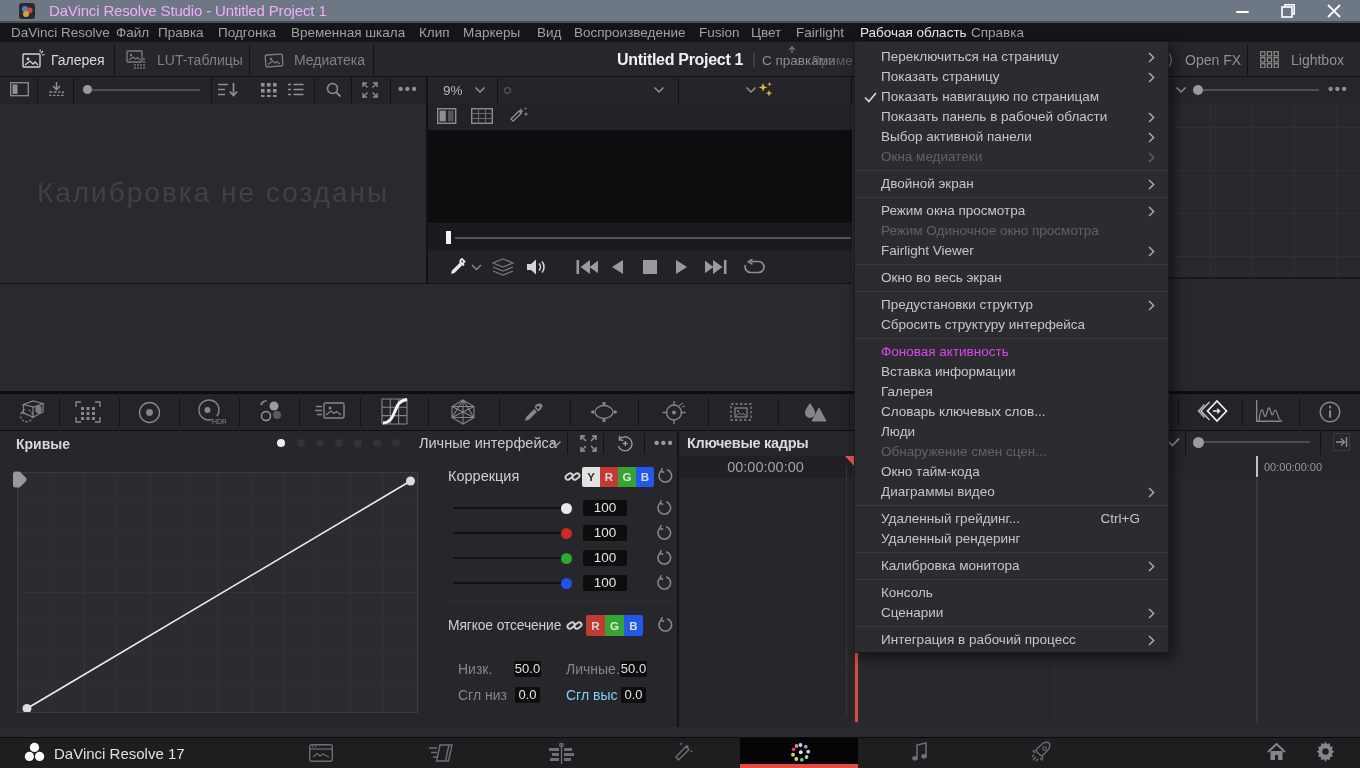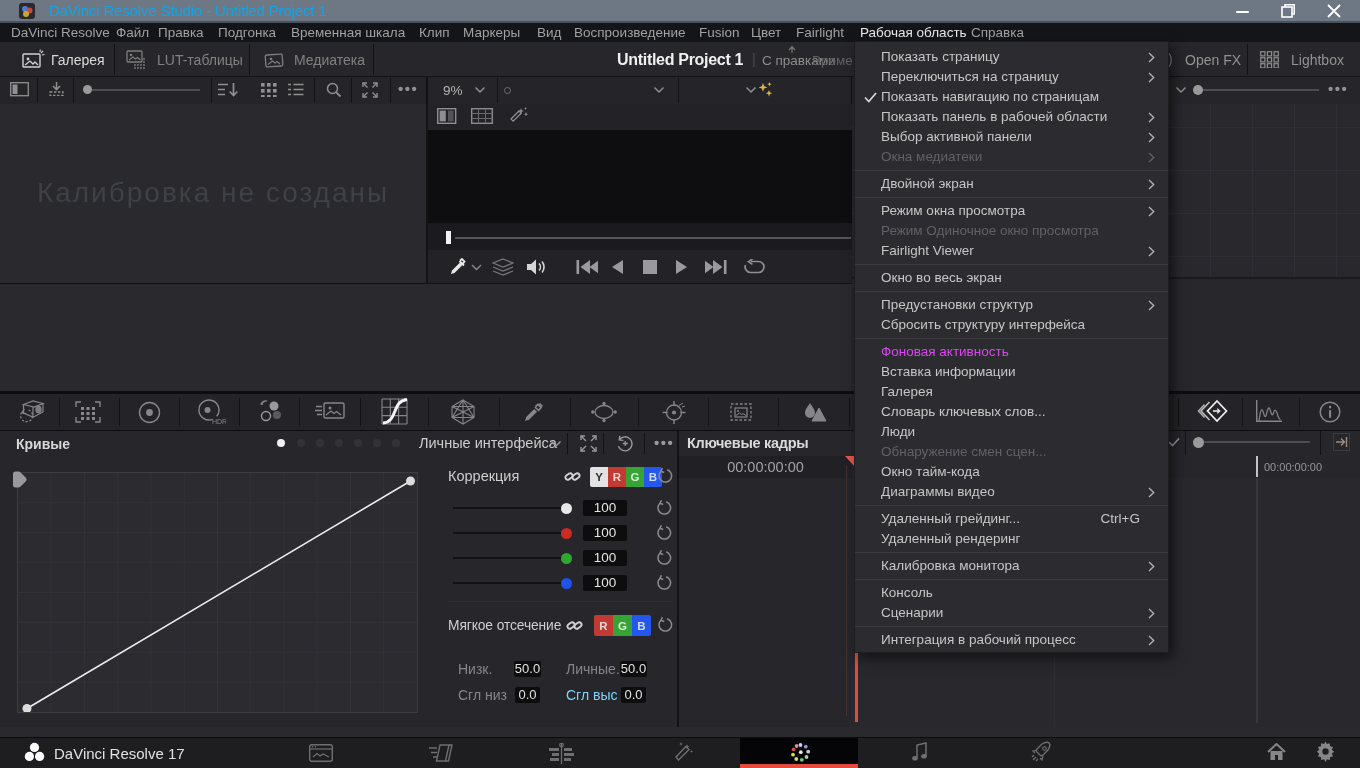--- a/index.html
+++ b/index.html
@@ -1,33 +1,33 @@
 <!DOCTYPE html>
 <html><head>
 <meta charset="utf-8">
 <style>
   * { margin:0; padding:0; box-sizing:border-box; }
   html,body { width:1360px; height:768px; background:#27272c; overflow:hidden;
     font-family:"Liberation Sans", sans-serif; }
   .abs { position:absolute; }
-  .row { display:flex; align-items:center;padding-left:8px; }
+  .row { display:flex; align-items:center; }
   .sep { position:absolute; width:1px; background:#121214; }
 </style>
 </head>
 <body>
 
 <div class="abs" style="left:0;top:0;width:1360px;height:21px;background:#6e7885;"></div>
 <div class="abs" style="left:0;top:21px;width:1360px;height:2px;background:#49525c;"></div>
 <svg class="abs" style="left:19px;top:3px" width="16" height="16" viewBox="0 0 16 16">
   <rect x="0" y="0" width="16" height="16" rx="3" fill="#2a2a2e"></rect>
   <circle cx="6" cy="6" r="3" fill="#4e7fd0"></circle>
   <circle cx="10.5" cy="7.5" r="3" fill="#c8493e"></circle>
   <circle cx="7" cy="11" r="3" fill="#d9b43c" opacity="0.9"></circle>
 </svg>
-<div class="abs" style="left:49px;top:2px;font-size:15px;letter-spacing:-0.15px;color:#0ea5e9;">DaVinci Resolve Studio - Untitled Project 1</div>
+<div class="abs" style="left:49px;top:2px;font-size:15px;letter-spacing:-0.15px;color:#f0abfc;">DaVinci Resolve Studio - Untitled Project 1</div>
 <svg class="abs" style="left:1236px;top:6px" width="14" height="12">
     <rect x="0" y="5" width="13" height="2" rx="1" fill="#fff"></rect>
   </svg>
 <svg class="abs" style="left:1281px;top:3px" width="15" height="15" viewBox="0 0 15 15">
   <rect x="1" y="4" width="10" height="10" fill="none" stroke="#fff" stroke-width="1.6"></rect>
   <path d="M4,4 V1.8 H13.2 V11 H11" fill="none" stroke="#fff" stroke-width="1.6"></path>
 </svg>
 <svg class="abs" style="left:1327px;top:4px" width="14" height="14">
     <path d="M1,1 L13,13 M13,1 L1,13" stroke="#fff" stroke-width="1.8"></path>
   </svg>
@@ -657,24 +657,24 @@
     <path d="M3.5,8 v9 h4.5 v-5 h3 v5 h4.5 v-9" fill="#85858a"></path>
   </svg>
 
   <svg class="abs" style="left:1315px;top:741px" width="21" height="21" viewBox="0 0 21 21">
     <path d="M10.5,0.5 l1.4,2.6 2.9,-0.8 0.3,3 2.9,0.7 -1.2,2.8 2.4,1.9 -2.4,1.9 1.2,2.8 -2.9,0.7 -0.3,3 -2.9,-0.8 -1.4,2.6 -1.4,-2.6 -2.9,0.8 -0.3,-3 -2.9,-0.7 1.2,-2.8 -2.4,-1.9 2.4,-1.9 -1.2,-2.8 2.9,-0.7 0.3,-3 2.9,0.8 z" fill="#85858a"></path>
     <circle cx="10.5" cy="10.5" r="3.2" fill="#1e1e21"></circle>
   </svg>
 </div>
 
 <div id="dropdown" class="abs" style="left:854px;top:41px;width:315px;background:#2c2c30;border:1px solid #1d1d1f;box-shadow:4px 5px 12px rgba(0,0,0,0.55);padding:5px 0 2px 0;font-size:13.5px;color:#c6c6c6;z-index:50;">
+    <div style="position:relative;height:20px;line-height:20px;padding-left:26px;color:#c6c6c6;white-space:nowrap;">Переключиться на страницу<svg width="7" height="11" viewBox="0 0 7 11" style="position:absolute;right:13px;top:4.5px">
+        <path d="M1,1 l4.7,4.5 L1,10" fill="none" stroke="#b0b0b0" stroke-width="1.4"></path>
+      </svg></div>
     <div style="position:relative;height:20px;line-height:20px;padding-left:26px;color:#c6c6c6;white-space:nowrap;">Показать страницу<svg width="7" height="11" viewBox="0 0 7 11" style="position:absolute;right:13px;top:4.5px">
-        <path d="M1,1 l4.7,4.5 L1,10" fill="none" stroke="#b0b0b0" stroke-width="1.4"></path>
-      </svg></div>
-    <div style="position:relative;height:20px;line-height:20px;padding-left:26px;color:#c6c6c6;white-space:nowrap;">Переключиться на страницу<svg width="7" height="11" viewBox="0 0 7 11" style="position:absolute;right:13px;top:4.5px">
         <path d="M1,1 l4.7,4.5 L1,10" fill="none" stroke="#b0b0b0" stroke-width="1.4"></path>
       </svg></div>
     <div style="position:relative;height:20px;line-height:20px;padding-left:26px;color:#c6c6c6;white-space:nowrap;"><svg width="13" height="11" viewBox="0 0 13 11" style="position:absolute;left:9px;top:4.5px">
         <path d="M1,5.5 l3.8,4 L12,1" fill="none" stroke="#d8d8d8" stroke-width="1.7"></path>
       </svg>Показать навигацию по страницам</div>
     <div style="position:relative;height:20px;line-height:20px;padding-left:26px;color:#c6c6c6;white-space:nowrap;">Показать панель в рабочей области<svg width="7" height="11" viewBox="0 0 7 11" style="position:absolute;right:13px;top:4.5px">
         <path d="M1,1 l4.7,4.5 L1,10" fill="none" stroke="#b0b0b0" stroke-width="1.4"></path>
       </svg></div>
     <div style="position:relative;height:20px;line-height:20px;padding-left:26px;color:#c6c6c6;white-space:nowrap;">Выбор активной панели<svg width="7" height="11" viewBox="0 0 7 11" style="position:absolute;right:13px;top:4.5px">
         <path d="M1,1 l4.7,4.5 L1,10" fill="none" stroke="#b0b0b0" stroke-width="1.4"></path>

